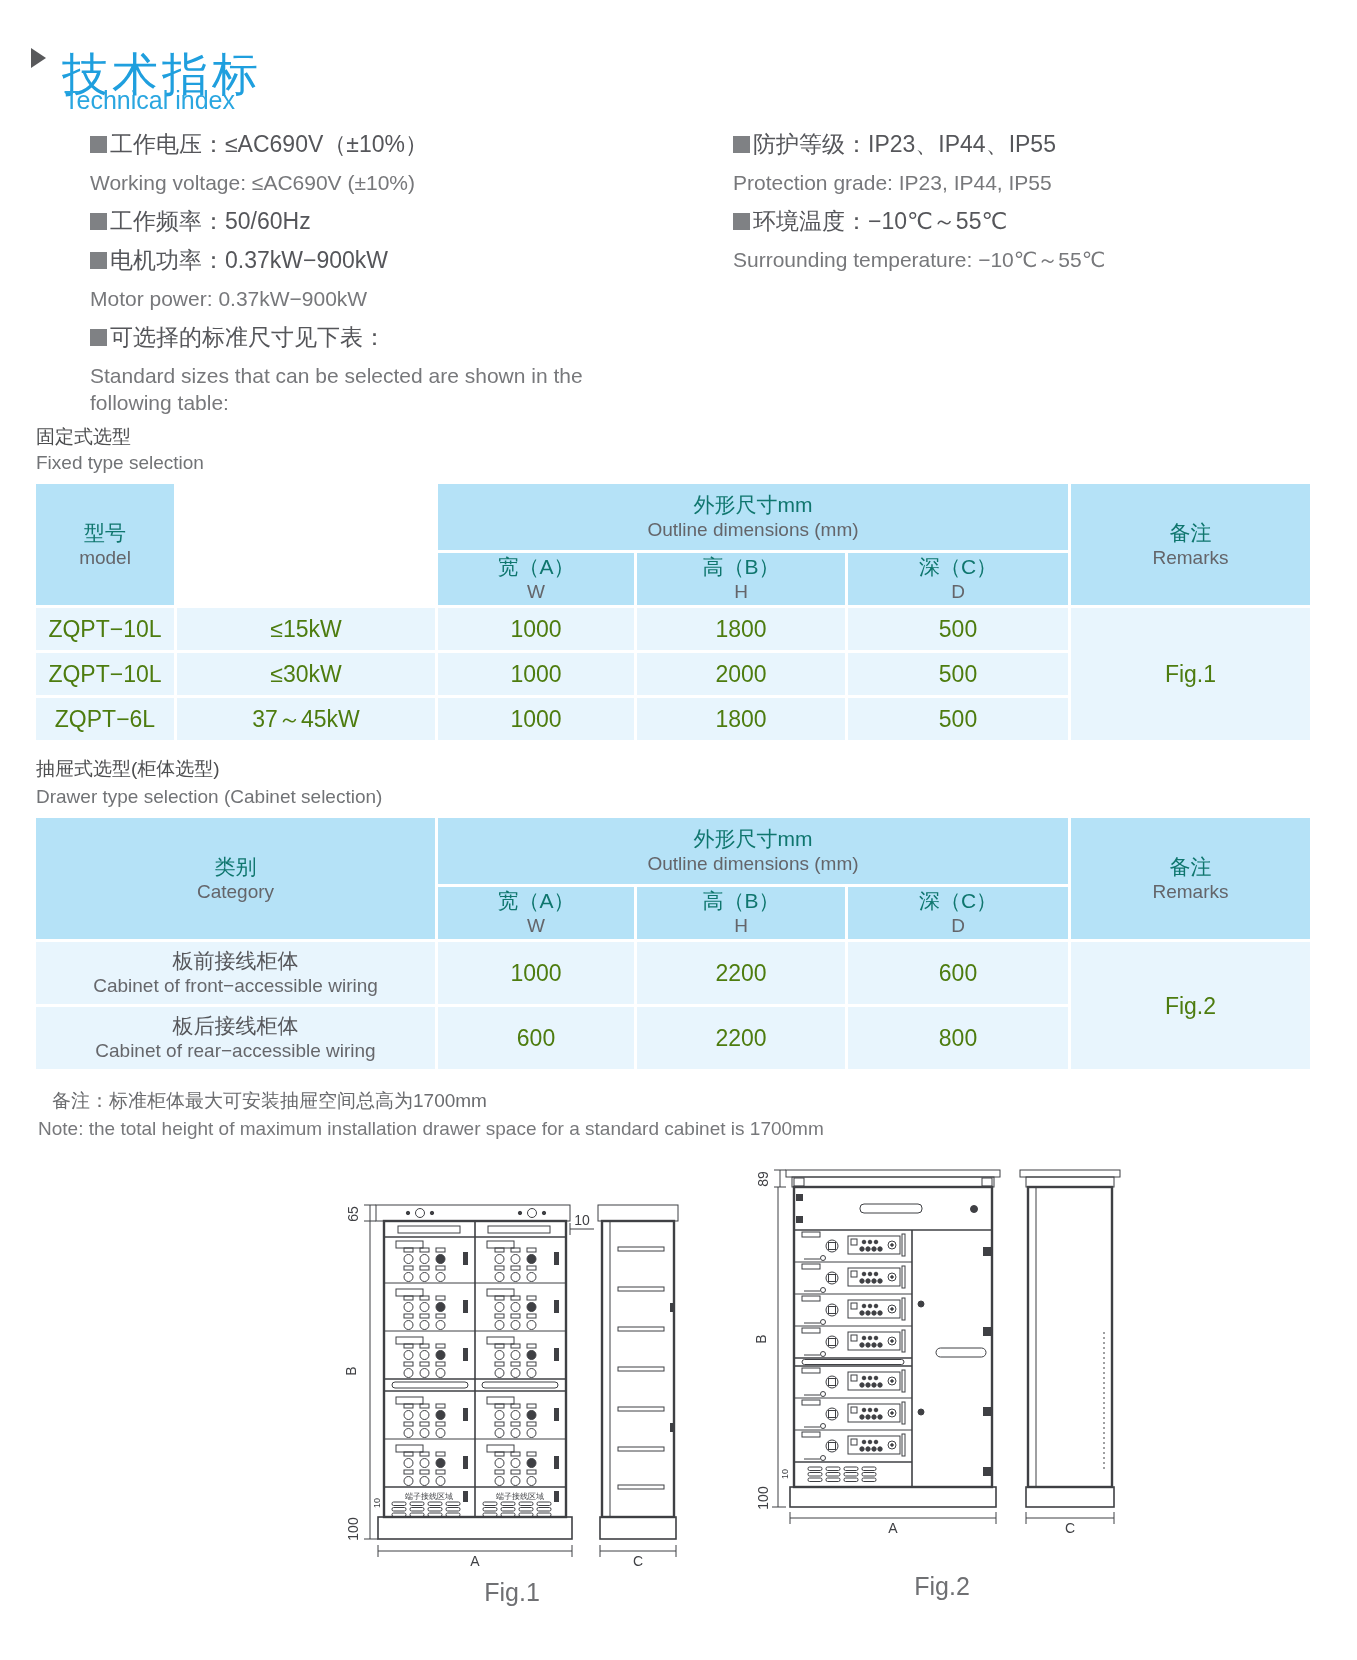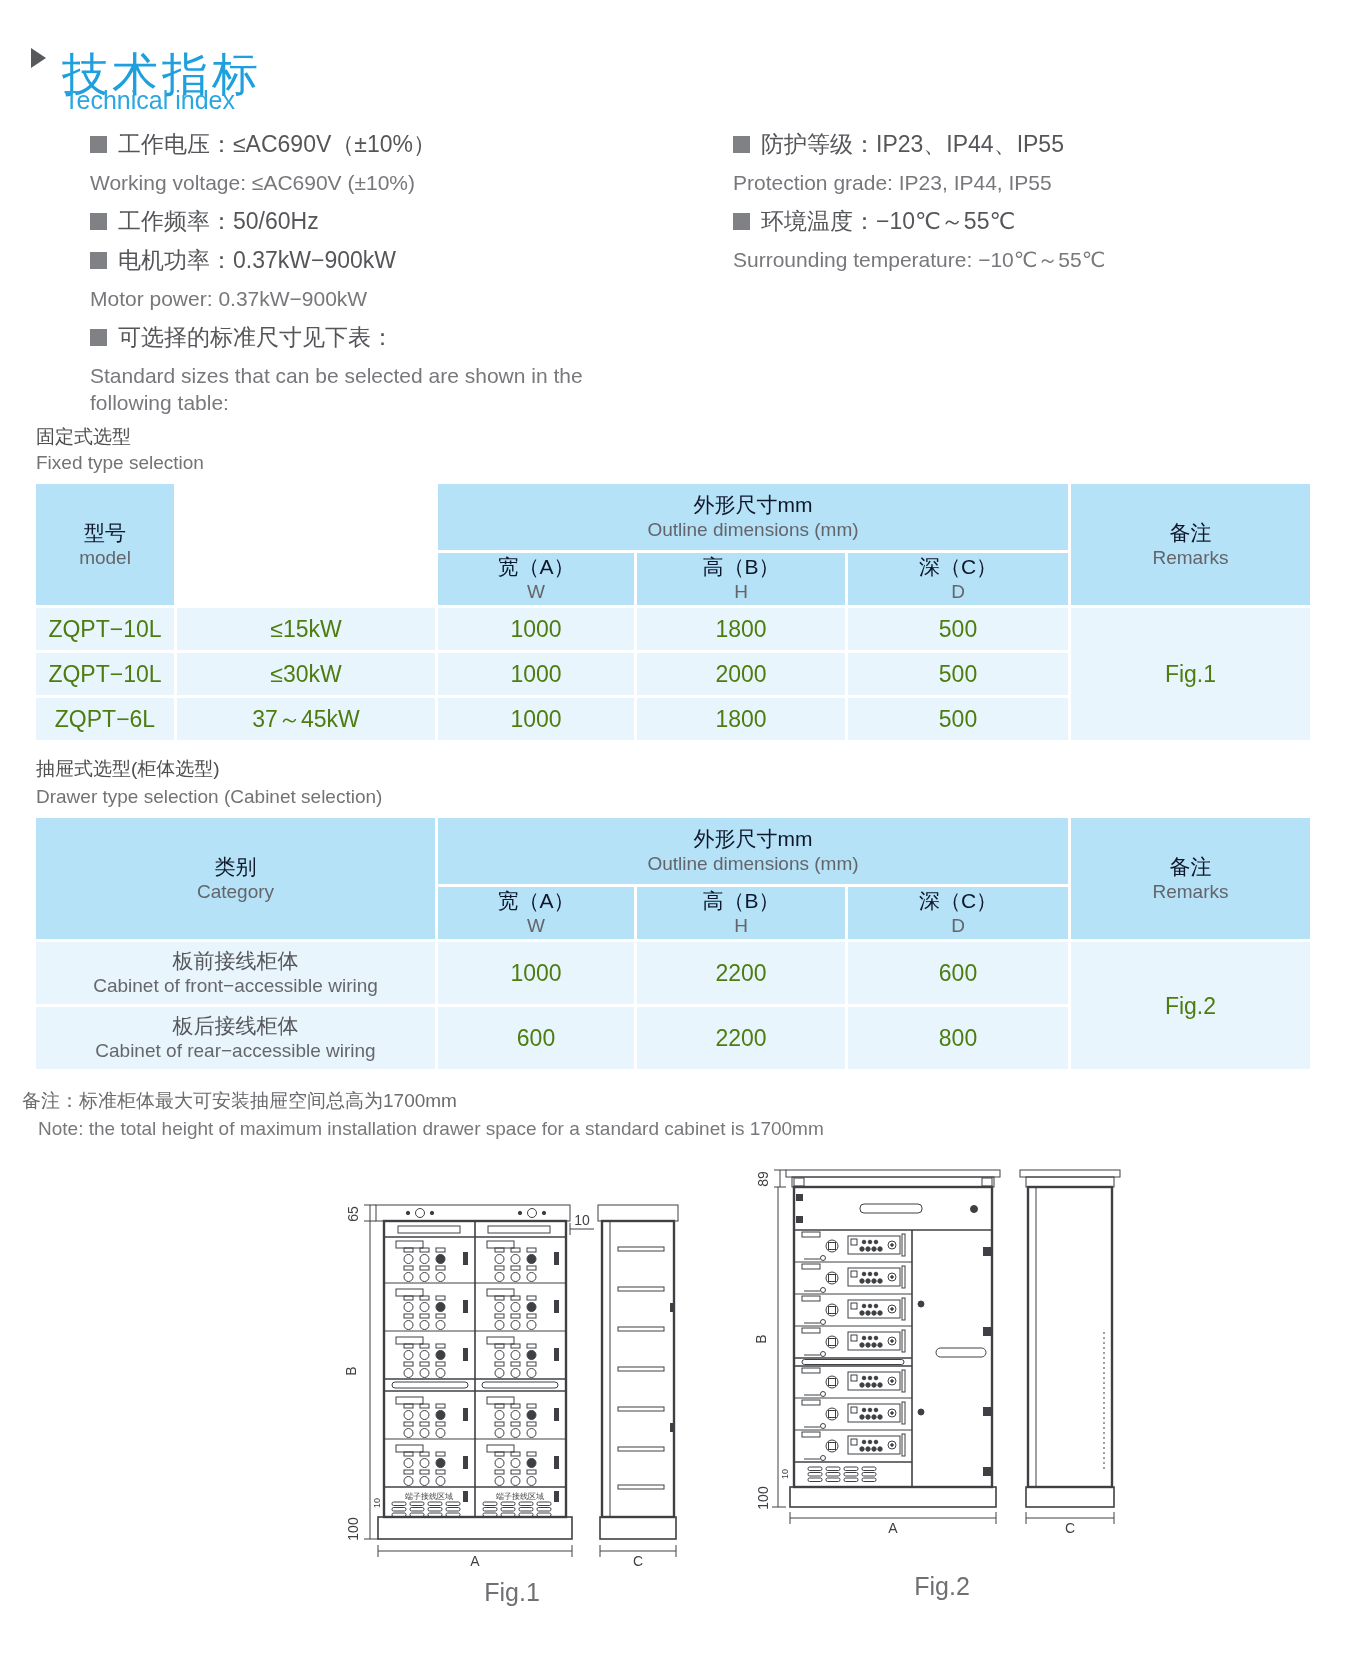--- a/index.html
+++ b/index.html
@@ -7,38 +7,38 @@
         font-family:"Liberation Sans","DejaVu Sans",sans-serif;}
   
   .hdr-arrow{position:absolute;left:31px;top:48px;width:0;height:0;
     border-left:15px solid #58595b;border-top:10px solid transparent;border-bottom:10px solid transparent;}
   .title-zh{position:absolute;left:62px;top:44px;font-size:46px;color:#1f9fde;letter-spacing:4px;}
   .title-en{position:absolute;left:64px;top:86px;font-size:25px;color:#2aa6e0;}
   
   .spec-col{position:absolute;top:130px;}
   .spec-col.left{left:62px;width:600px;}
   .spec-col.right{left:705px;width:620px;}
-  .spec-zh{display:flex;align-items:center;gap:11px;font-size:23px;color:#55565a;line-height:28px;margin-bottom:11px;padding-left:28px;}
+  .spec-zh{display:flex;align-items:center;gap:3px;font-size:23px;color:#55565a;line-height:28px;margin-bottom:11px;padding-left:28px;}
   .bullet{width:17px;height:17px;background:#7f8184;flex:0 0 17px;}
   .spec-en{font-size:21px;color:#77787b;line-height:27px;margin:0 0 11px 28px;}
   
   .sec-zh{position:absolute;left:36px;font-size:19px;color:#4c4d4f;}
   .sec-en{position:absolute;left:36px;font-size:19px;color:#717376;}
-  .note-zh{position:absolute;left:22px;top:1088px;font-size:19px;color:#6a6b6e;}
+  .note-zh{position:absolute;left:52px;top:1088px;font-size:19px;color:#6a6b6e;}
   .note-en{position:absolute;left:38px;top:1118px;font-size:19px;color:#77787b;}
   
   .tbl{position:absolute;left:36px;display:grid;gap:3px;background:#fff;}
   .t1{top:484px;grid-template-columns:138px 258px 196px 208px 220px 239px;
       grid-template-rows:66px 52px 42px 42px 42px;}
   .t2{top:818px;grid-template-columns:399px 196px 208px 220px 239px;
       grid-template-rows:66px 52px 62px 62px;}
   .cell{display:flex;flex-direction:column;align-items:center;justify-content:center;text-align:center;}
   .cell.h{background:#b5e2f7;}
   .cell.d{background:#e8f5fd;}
-  .hz{font-size:21px;color:#0f172a;line-height:26px;}
+  .hz{font-size:21px;color:#0f766e;line-height:26px;}
   .he{font-size:19px;color:#64656a;line-height:24px;}
   .dv{font-size:23px;color:#4d7c0f;line-height:28px;}
   .dz{font-size:21px;color:#55565a;line-height:26px;}
   .de{font-size:19px;color:#66676b;line-height:24px;}
   
   .fig-svg{position:absolute;}
   .fig-svg rect,.fig-svg circle,.fig-svg line,.fig-svg path{stroke:#3f4044;fill:none;stroke-width:1;}
   .fig-svg .sw2{stroke-width:2.4;}
   .fig-svg .sw15{stroke-width:1.6;}
   .fig-svg .dark{fill:#3f4044;stroke:none;}

